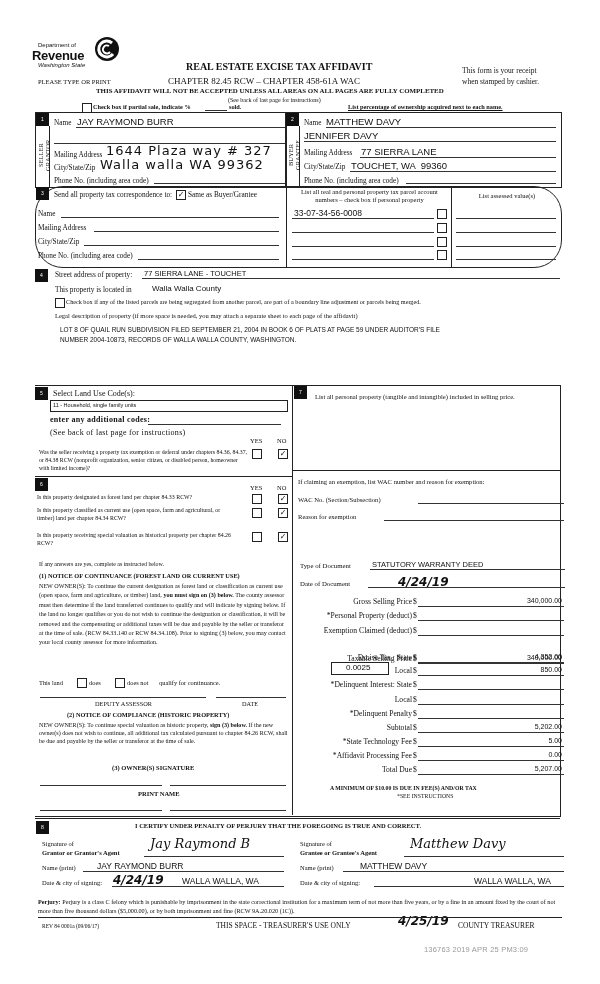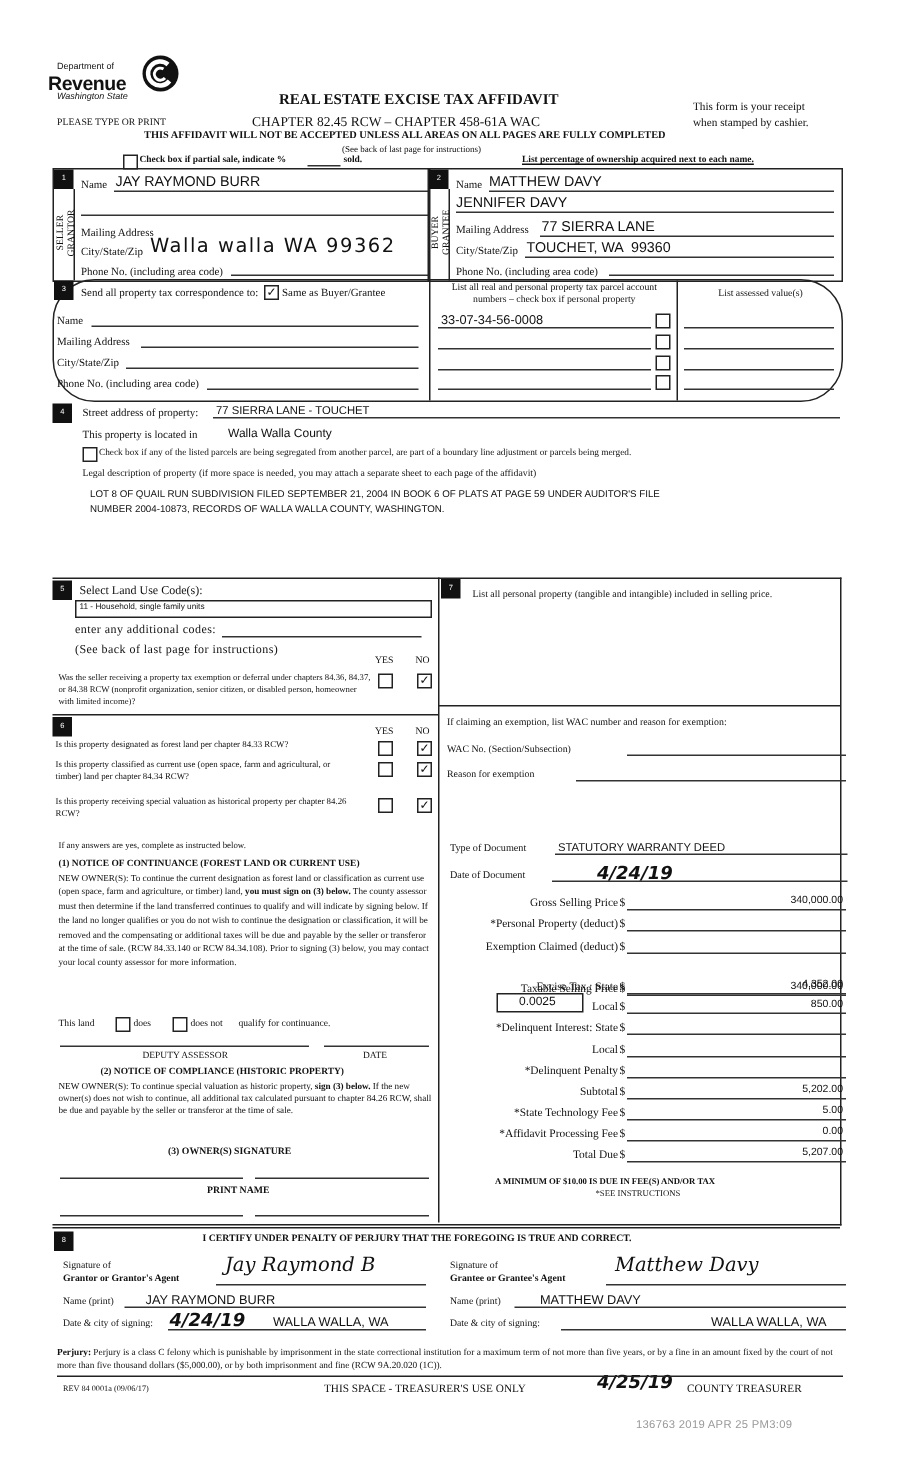--- a/index.html
+++ b/index.html
@@ -54,20 +54,21 @@
 
 <div class="box" style="left:35px;top:112px;width:250px;height:74px;">
   <div class="secnum" style="left:0;top:0;">1</div>
   <div class="abs" style="left:13px;top:13px;height:61px;border-left:1px solid #222;"></div>
   <div class="vert serif" style="left:1px;top:22px;width:13px;height:40px;">SELLER GRANTOR</div>
   <div class="abs serif t7" style="left:18px;top:5px;">Name</div>
   <div class="abs val" style="left:41px;top:3px;font-size:9.5px;">JAY RAYMOND BURR</div>
   <div class="line" style="left:40px;top:14px;width:210px;"></div>
   <div class="line" style="left:18px;top:30px;width:232px;"></div>
   <div class="abs serif t7" style="left:18px;top:37px;">Mailing Address</div>
+  <div class="abs hand" style="left:70px;top:30px;font-size:13px;font-style:normal;letter-spacing:1px;">1644 Plaza way # 327</div>
   <div class="abs serif t7" style="left:18px;top:50px;">City/State/Zip</div>
   <div class="abs hand" style="left:64px;top:44px;font-size:13px;font-style:normal;letter-spacing:1px;white-space:nowrap;">Walla walla WA 99362</div>
   <div class="abs serif t7" style="left:18px;top:63px;">Phone No. (including area code)</div>
   <div class="line" style="left:118px;top:70px;width:132px;"></div>
 </div>
 
 <div class="box" style="left:285px;top:112px;width:275px;height:74px;">
   <div class="secnum" style="left:0;top:0;">2</div>
   <div class="abs" style="left:13px;top:13px;height:61px;border-left:1px solid #222;"></div>
   <div class="vert serif" style="left:1px;top:22px;width:13px;height:40px;">BUYER GRANTEE</div>
@@ -147,21 +148,21 @@
 <div class="abs" style="left:292px;top:385px;height:430px;border-left:1px solid #222;"></div>
 <div class="abs" style="left:35px;top:476px;width:257px;border-top:1px solid #222;"></div>
 <div class="abs" style="left:292px;top:470px;width:268px;border-top:1px solid #222;"></div>
 
 <div>
   <div class="secnum" style="left:35px;top:387px;">5</div>
   <div class="abs serif t8" style="left:53px;top:389px;">Select Land Use Code(s):</div>
   <div class="abs" style="left:50px;top:400px;width:236px;height:10px;border:1px solid #222;">
     <span class="sans" style="position:absolute;left:2px;top:1px;font-size:5.5px;">11 - Household, single family units</span>
   </div>
-  <div class="abs serif t8" style="left:50px;top:415px;letter-spacing:0.3px;">enter any additional codes:</div>
+  <div class="abs serif t8" style="left:50px;top:415px;letter-spacing:0.3px;font-weight:bold;">enter any additional codes:</div>
   <div class="line" style="left:148px;top:424px;width:133px;"></div>
   <div class="abs serif t8" style="left:50px;top:428px;letter-spacing:0.3px;">(See back of last page for instructions)</div>
   <div class="abs serif t6" style="left:250px;top:437px;">YES</div>
   <div class="abs serif t6" style="left:277px;top:437px;">NO</div>
   <div class="abs serif" style="left:39px;top:449px;width:208px;font-size:5.8px;line-height:7.8px;">Was the seller receiving a property tax exemption or deferral under chapters 84.36, 84.37, or 84.38 RCW (nonprofit organization, senior citizen, or disabled person, homeowner with limited income)?</div>
   <div class="cb" style="left:252px;top:449px;"></div>
   <div class="cb" style="left:278px;top:449px;">✓</div>
 </div>
 
 <div>

